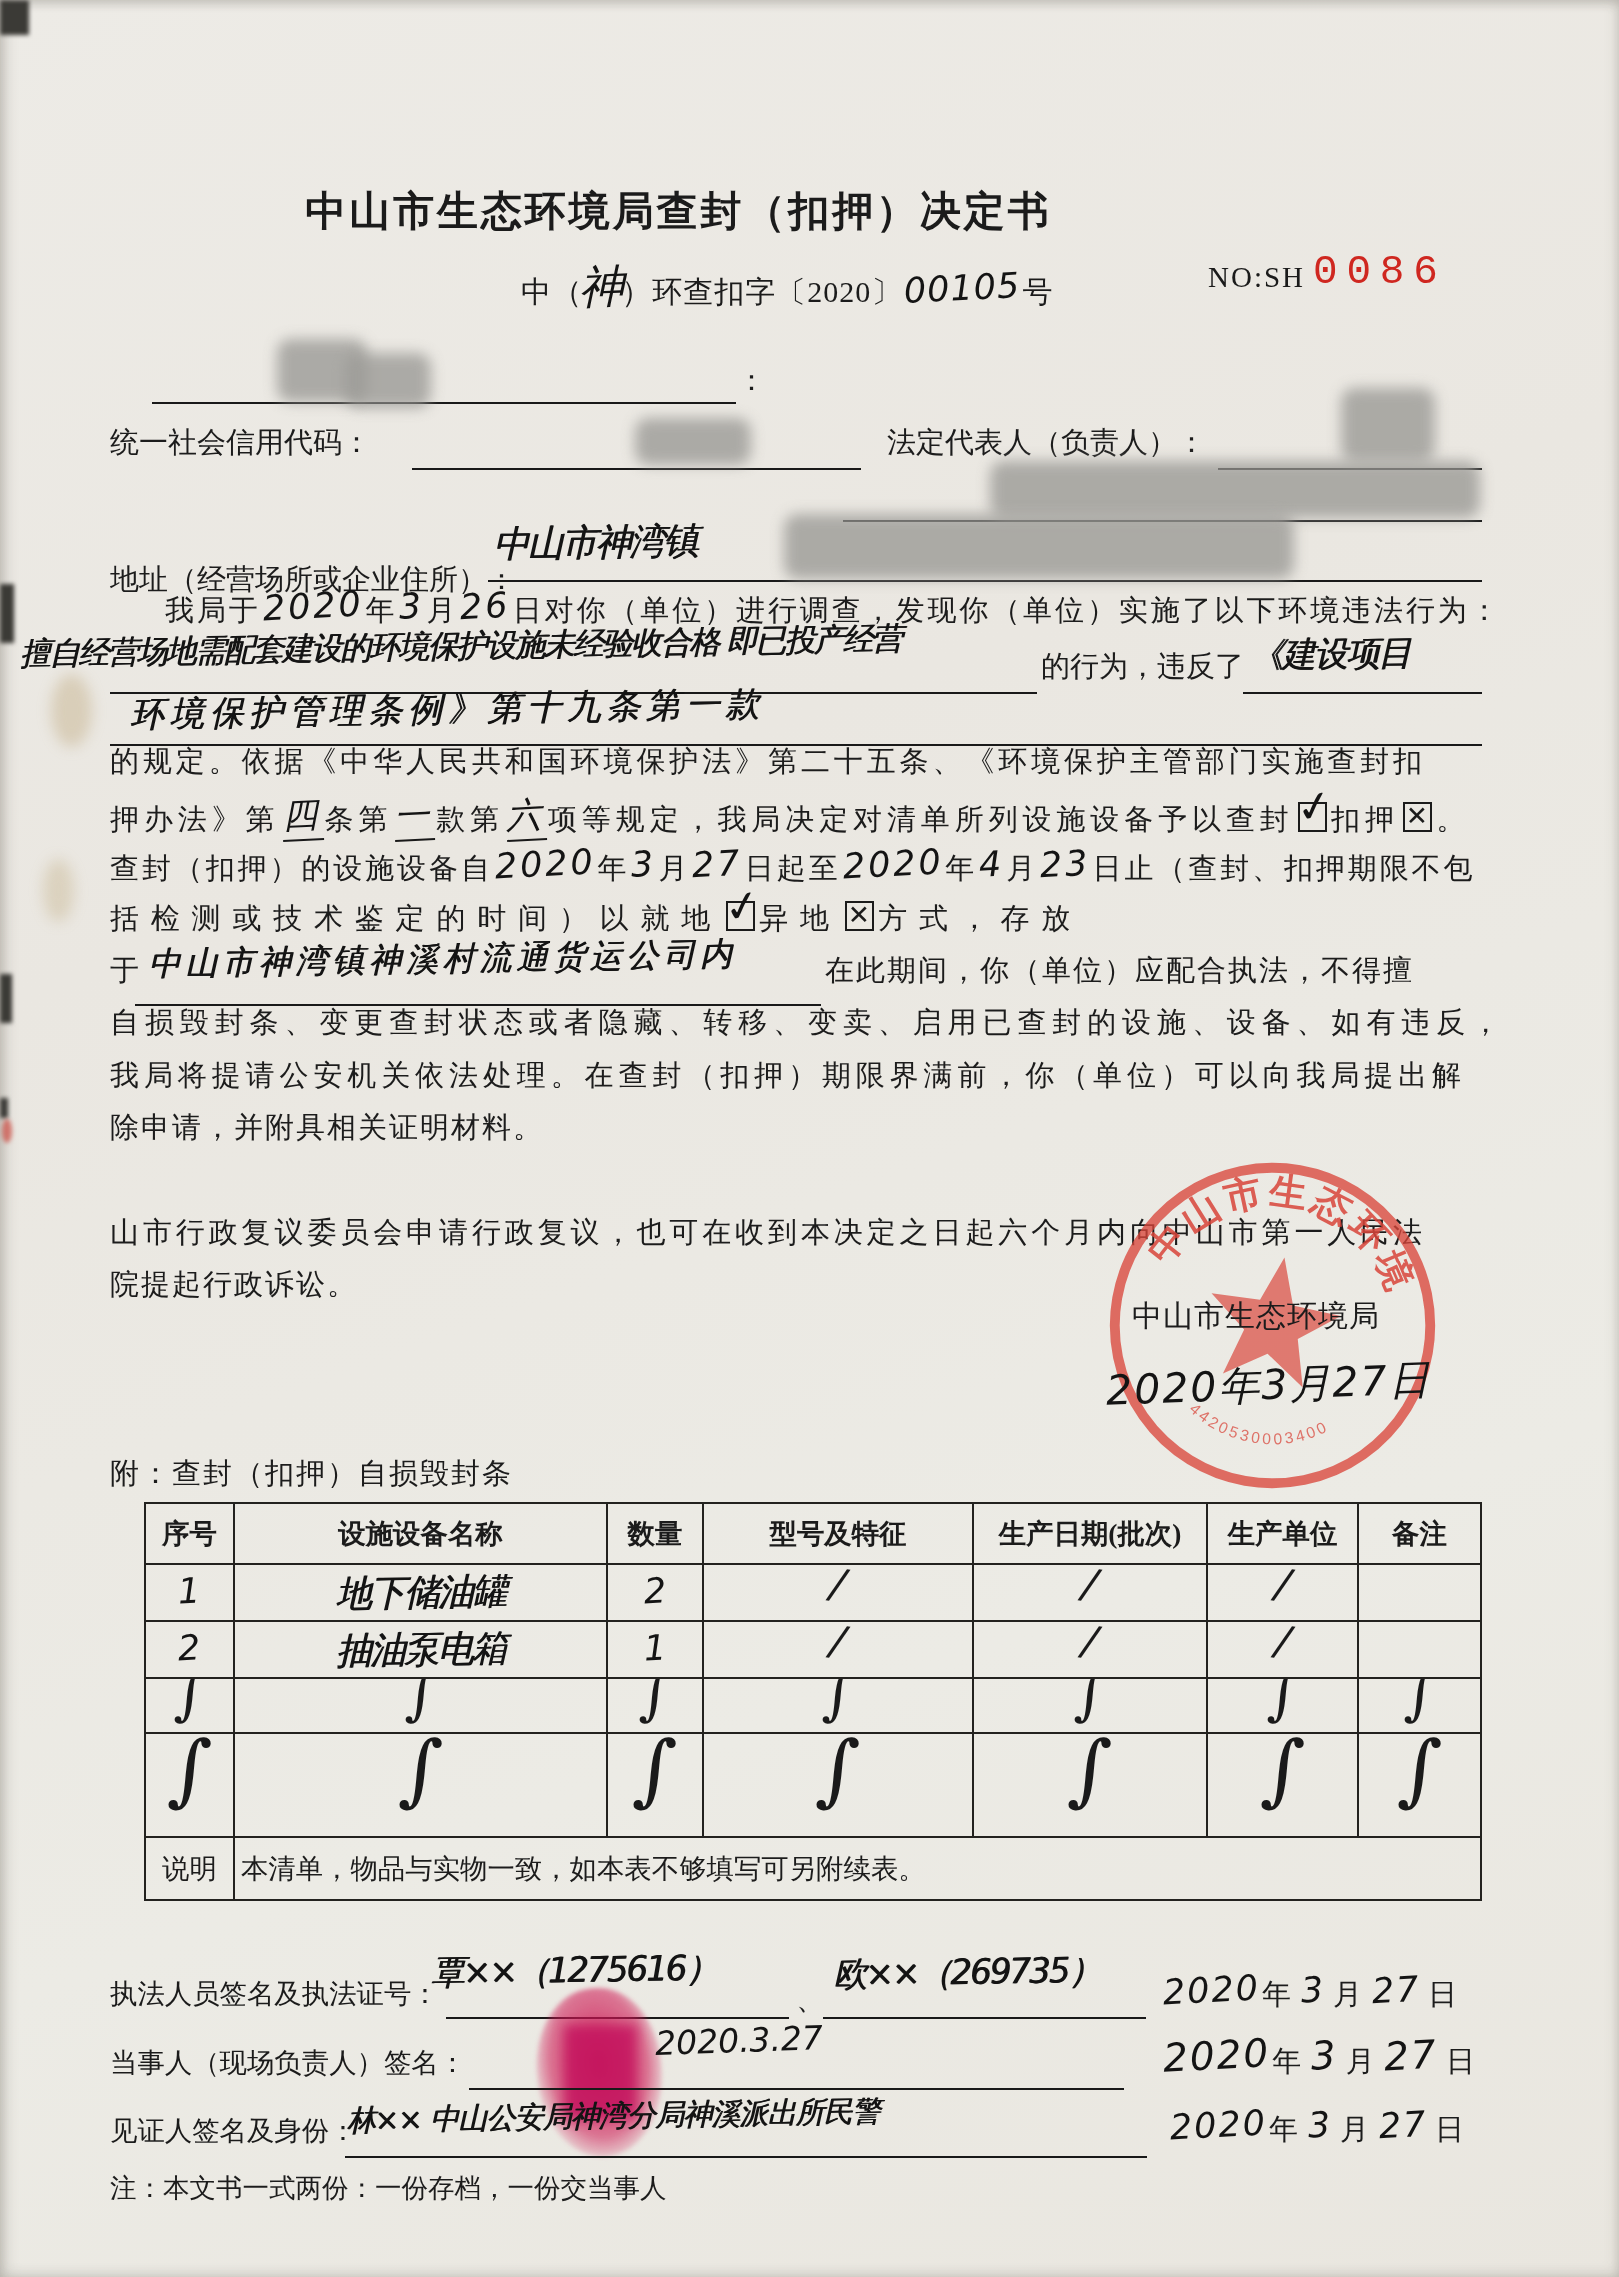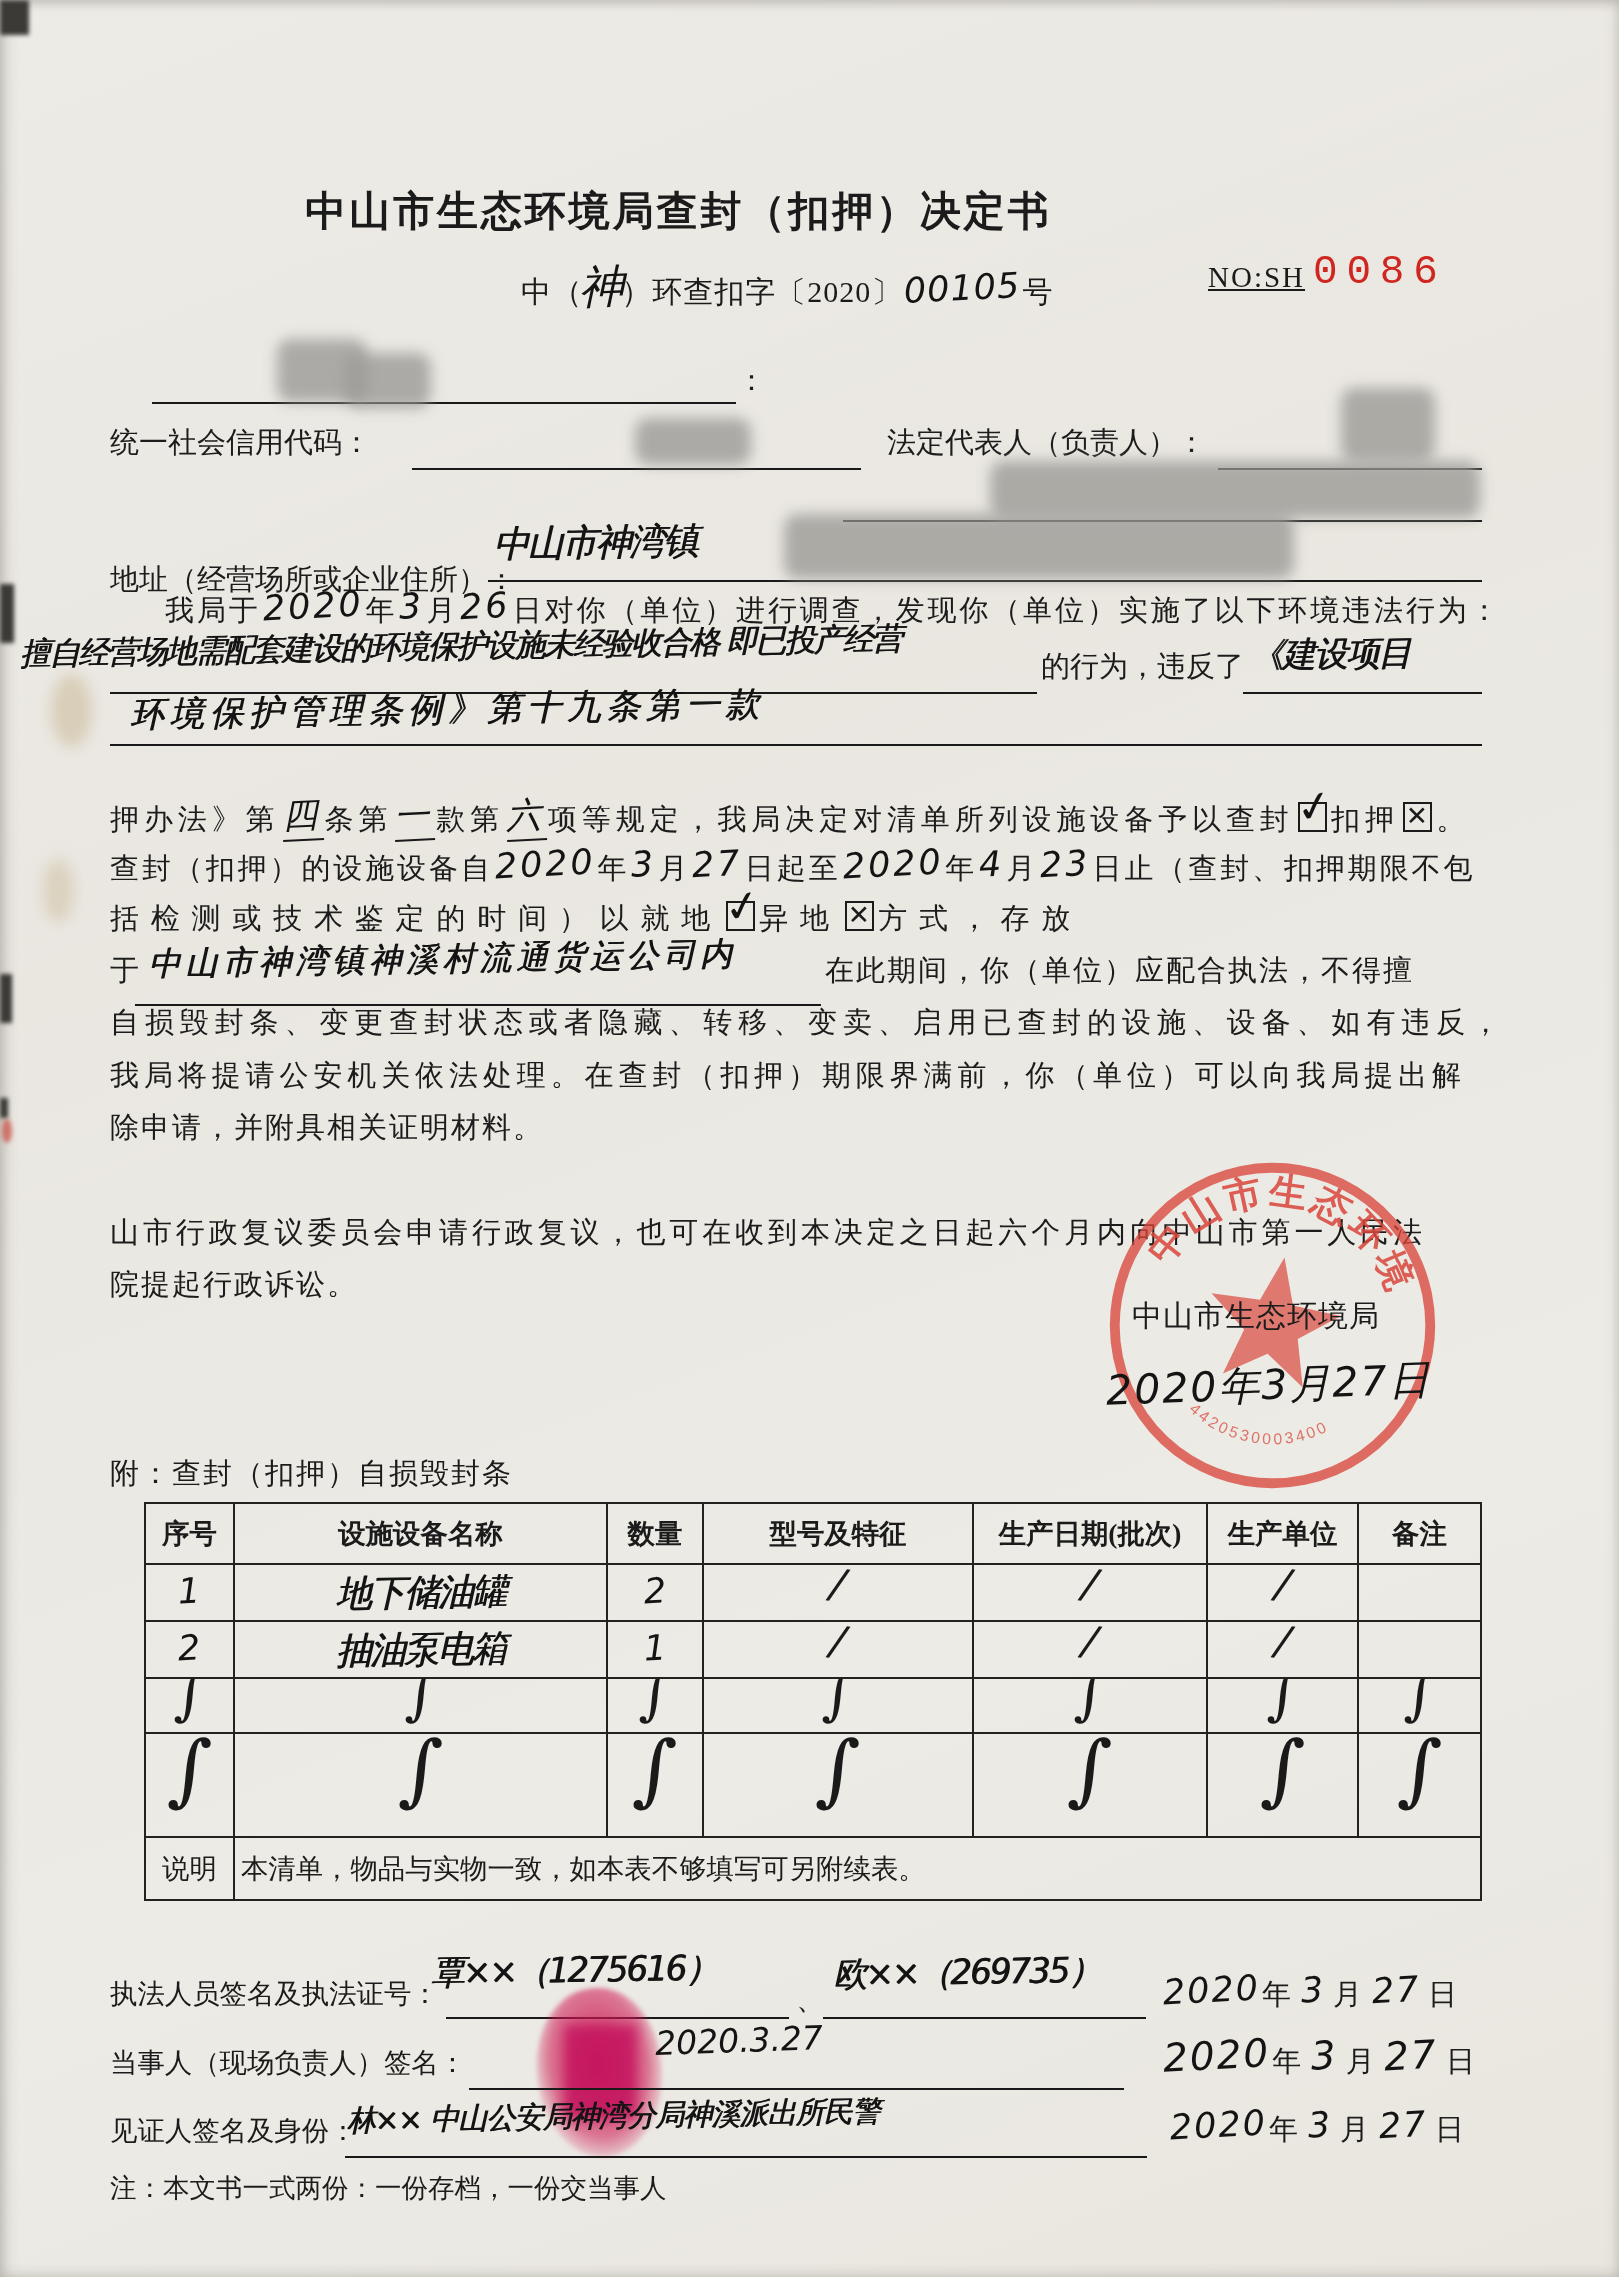--- a/index.html
+++ b/index.html
@@ -49,21 +49,21 @@
   <div class="mark" style="left:0;top:1098px;width:7.8px;height:19.6px;"></div>
   <div class="stain" style="left:51px;top:674px;width:41px;height:73px;background:rgba(176,146,88,.30);"></div>
   <div class="stain" style="left:43px;top:859px;width:31px;height:63px;background:rgba(176,146,88,.25);"></div>
   <div class="stain" style="left:2px;top:1119px;width:9.8px;height:23.5px;background:rgba(200,50,40,.6);filter:blur(2px);"></div>
 
   <div class="abs title" style="left:110px;top:184px;width:1137px;">中山市生态环境局查封（扣押）决定书</div>
 
   <div class="abs docno" style="left:521px;top:257px;">
     <span>中（</span><span class="hw" style="font-size:45px;margin:0 -3.9px;">神</span><span>）环查扣字〔2020〕</span><span class="hw hw-num">00105</span><span>号</span>
   </div>
-  <div class="abs serial-label" style="left:1208px;top:261px;text-decoration:underline;">NO:SH</div>
+  <div class="abs serial-label" style="left:1208px;top:261px;">NO:SH</div>
   <div class="abs serial-red" style="left:1313px;top:249px;">0086</div>
 
   <div class="ul" style="left:152px;top:402px;width:584px;"></div>
   <div class="blob" style="left:277px;top:339px;width:90px;height:63px;"></div>
   <div class="blob" style="left:345px;top:353px;width:86px;height:55px;"></div>
   <div class="abs print" style="left:737px;top:361px;">：</div>
 
   <div class="abs print" style="left:110px;top:423px;">统一社会信用代码：</div>
   <div class="ul" style="left:412px;top:468px;width:449px;"></div>
   <div class="blob" style="left:635px;top:418px;width:116px;height:47px;"></div>
@@ -85,20 +85,21 @@
 
   <div class="abs hw hw-messy" style="left:5.9px;top:625px;font-size:32px;">擅自经营场地需配套建设的环境保护设施未经验收合格 即已投产经营</div>
   <div class="ul" style="left:110px;top:692px;width:927px;"></div>
   <div class="abs print" style="left:1041px;top:647px;">的行为，违反了</div>
   <div class="abs hw hw-messy" style="left:1247px;top:631px;font-size:35px;">《建设项目</div>
   <div class="ul" style="left:1243px;top:692px;width:239px;"></div>
 
   <div class="abs hw hw-messy" style="left:120px;top:686px;font-size:35px;letter-spacing:5.9px;">环境保护管理条例》第十九条第一款</div>
   <div class="ul" style="left:110px;top:744px;width:1372px;"></div>
 
+  <div class="abs print" style="left:110px;top:742px;letter-spacing:3.9px;">的规定。依据《中华人民共和国环境保护法》第二十五条、《环境保护主管部门实施查封扣</div>
 
   <div class="abs print" style="left:110px;top:794px;letter-spacing:4.9px;">
     <span>押办法》第</span><span class="hw hw-num" style="border-bottom:2px solid #191919;min-width:41px;text-align:center;">四</span><span>条第</span><span class="hw hw-num" style="border-bottom:2px solid #191919;min-width:37px;text-align:center;">一</span><span>款第</span><span class="hw hw-num" style="border-bottom:2px solid #191919;min-width:37px;text-align:center;">六</span><span>项等规定，我局决定对清单所列设施设备予以查封</span><span class="cb"><span class="mk-check">✓</span></span><span>扣押</span><span class="cb"><span class="mk-cross">✕</span></span><span>。</span>
   </div>
 
   <div class="abs print" style="left:110px;top:846px;letter-spacing:2.9px;">
     <span>查封（扣押）的设施设备自</span><span class="hw hw-num">2020</span><span>年</span><span class="hw hw-num">3</span><span>月</span><span class="hw hw-num">27</span><span>日起至</span><span class="hw hw-num">2020</span><span>年</span><span class="hw hw-num">4</span><span>月</span><span class="hw hw-num">23</span><span>日止（查封、扣押期限不包</span>
   </div>
 
   <div class="abs print" style="left:110px;top:899px;letter-spacing:11.8px;">

